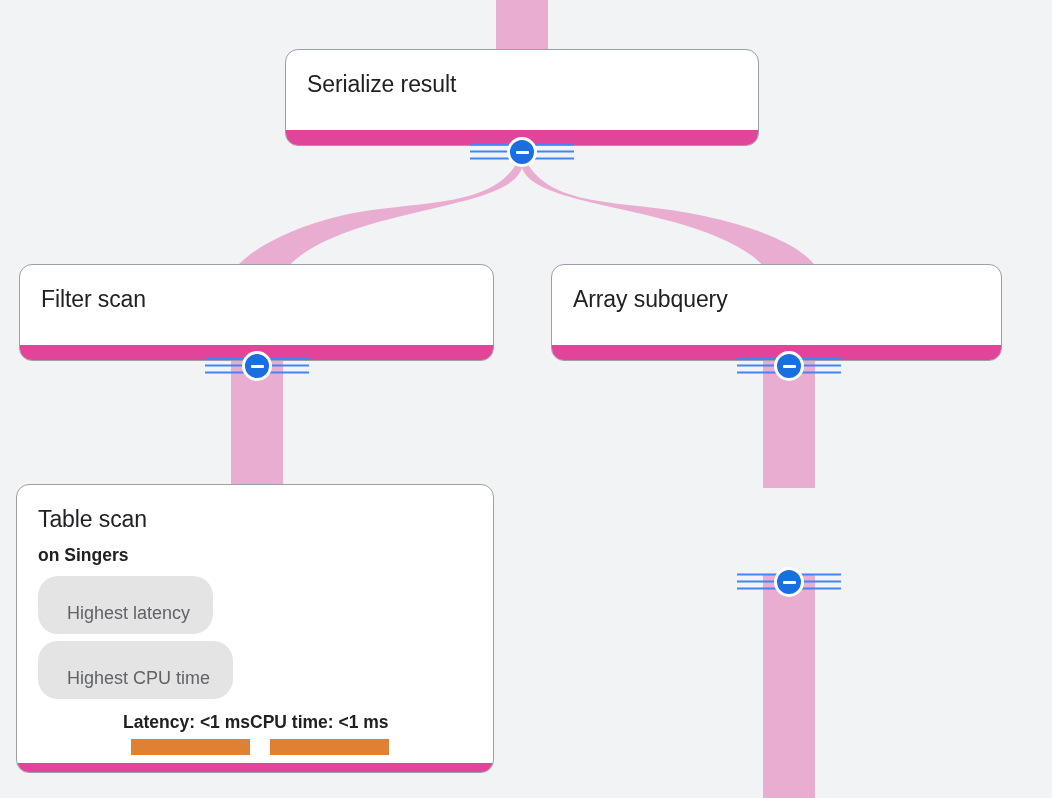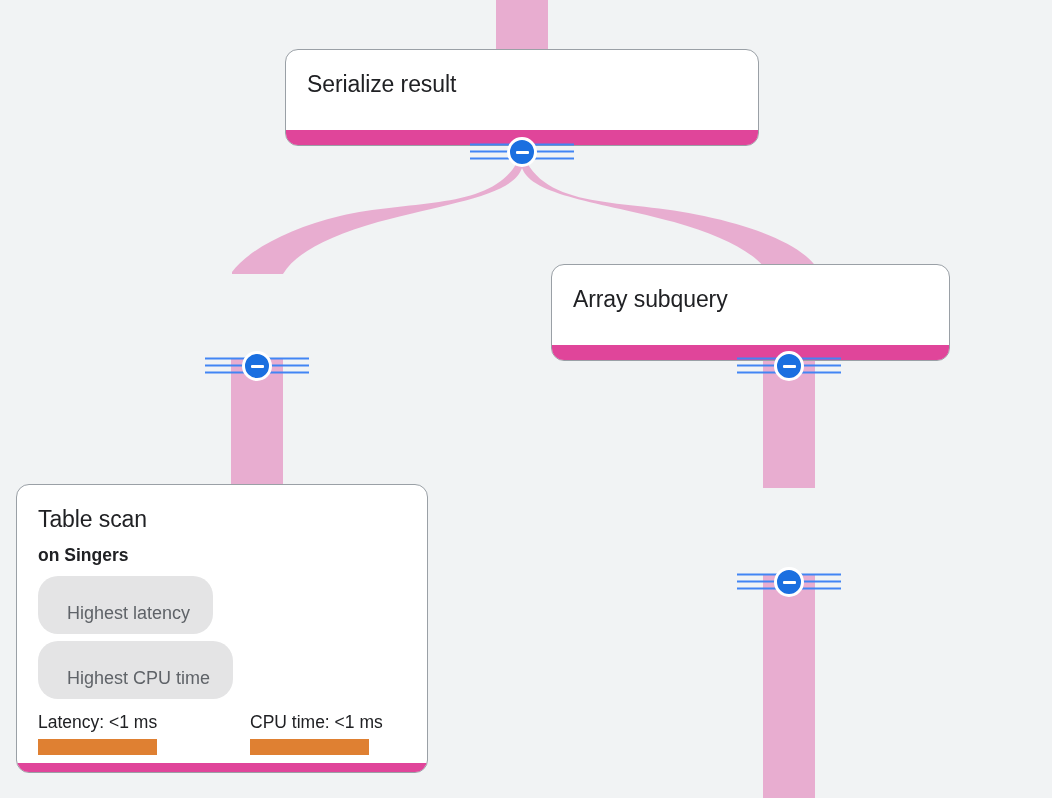--- a/index.html
+++ b/index.html
@@ -94,21 +94,22 @@
 
   
   .metrics-row {
     margin-top: 13px;
     display: flex;
     align-items: flex-start;
   }
   .metric {
     display: flex;
     flex-direction: column;
-    align-items: flex-start;
+    align-items: flex-end;
+    font-weight: bold;
   }
   .metric-label {
     font-size: 17.5px;
     color: #202124;
     line-height: 1.15;
     white-space: nowrap;
   }
   .metric-bar {
     margin-top: 7px;
     height: 16px;
@@ -209,51 +210,57 @@
     <div class="toggle-rails">
       <span></span>
         <span></span>
         <span></span>
     </div>
     <div class="toggle-knob">
         <i></i>
       </div>
   </div>
 
+  <div class="node-card" style="left:19px; top:264px; width:475px; height:97px;">
+    <div class="node-body">
+      <div class="node-title">Filter scan</div>
+    </div>
+    <div class="node-accent-bar"></div>
+  </div>
 
   <div class="collapse-toggle" style="left:205px; top:351px;">
     <div class="toggle-rails">
       <span></span>
         <span></span>
         <span></span>
     </div>
     <div class="toggle-knob">
         <i></i>
       </div>
   </div>
 
-  <div class="node-card" style="left:551px; top:264px; width:399px; height:97px;">
+  <div class="node-card" style="left:551px; top:264px; width:451px; height:97px;">
     <div class="node-body">
       <div class="node-title">Array subquery</div>
     </div>
     <div class="node-accent-bar"></div>
   </div>
 
   <div class="collapse-toggle" style="left:737px; top:351px;">
     <div class="toggle-rails">
       <span></span>
         <span></span>
         <span></span>
     </div>
     <div class="toggle-knob">
         <i></i>
       </div>
   </div>
 
-  <div class="node-card" style="left:16px; top:484px; width:412px; height:289px;">
+  <div class="node-card" style="left:16px; top:484px; width:478px; height:289px;">
     <div class="node-body">
       <div class="node-title">Table scan</div>
       <div class="node-subtitle">on Singers</div>
 
       <div class="chip-list">
         <div class="chip">Highest latency</div>
         <div class="chip">Highest CPU time</div>
       </div>
 
       <div class="metrics-row">

